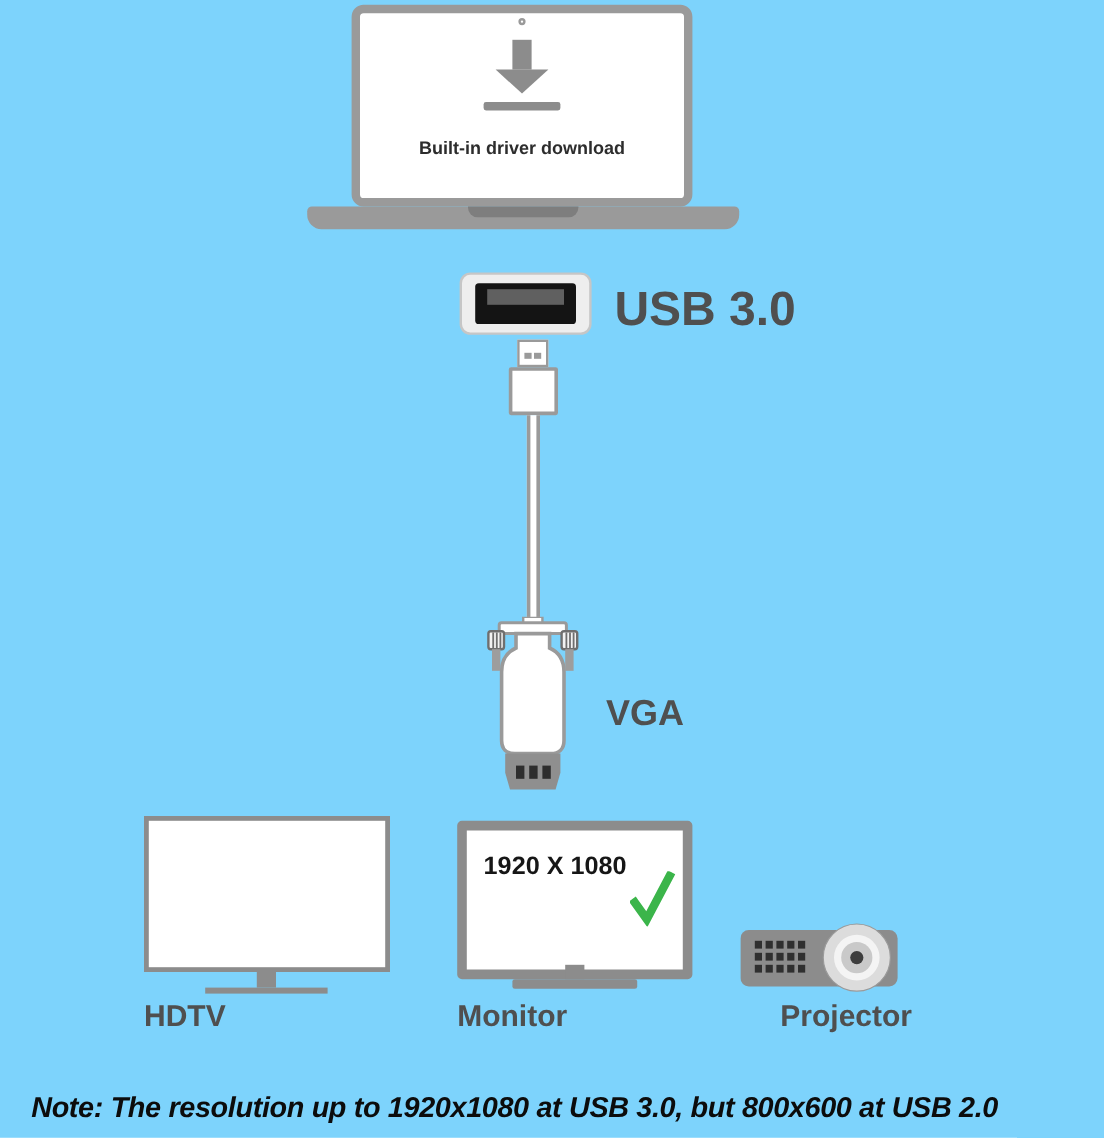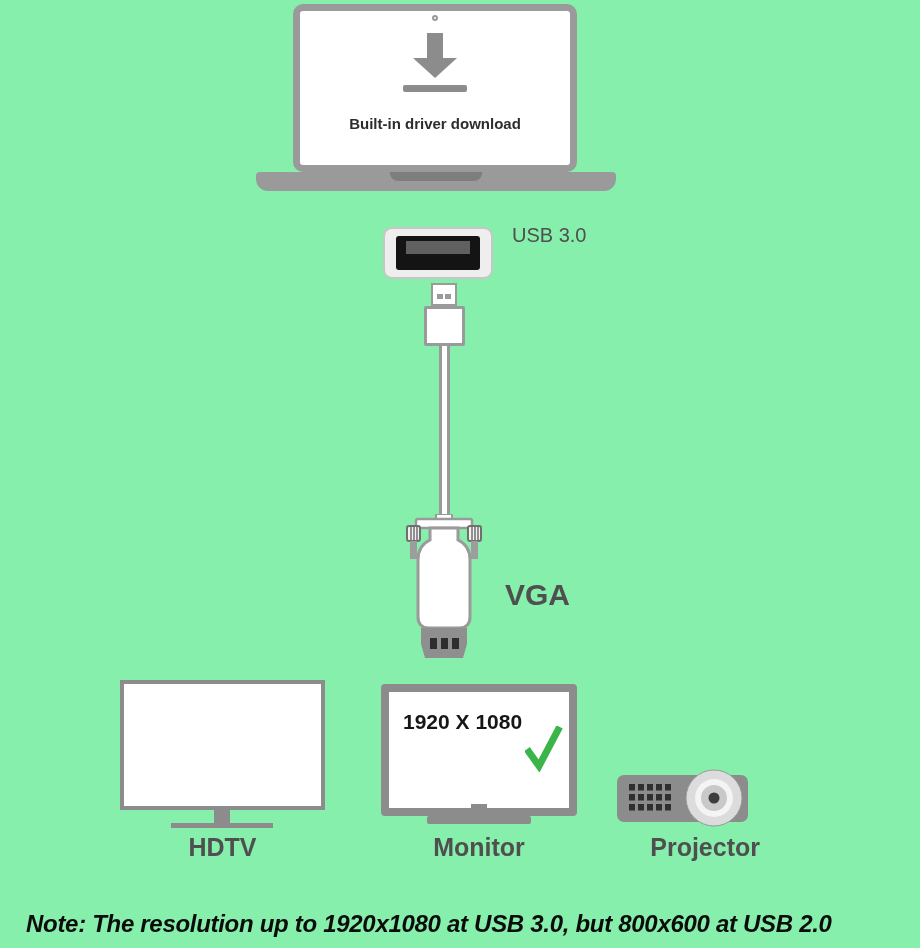--- a/index.html
+++ b/index.html
@@ -1,17 +1,17 @@
 <!DOCTYPE html>
 <html><head>
 <meta charset="utf-8">
 <style>
   * { box-sizing: border-box; margin: 0; padding: 0; }
   body { background: #ffffff; font-family: "Liberation Sans", sans-serif; }
-  #canvas { position: relative; width: 920px; height: 948px; background: #86efac; overflow: hidden; }
+  #canvas { position: relative; width: 920px; height: 948px; background: #7dd3fc; overflow: hidden; }
   .abs { position: absolute; }
 
   
   #laptop-screen { left: 293px; top: 4px; width: 284px; height: 168px;
                    border: 7px solid #9a9a9a; border-radius: 10px; background: #fff; }
   #camera-dot { left: 50%; top: 4px; transform: translateX(-50%); width: 6px; height: 6px;
                 border: 2px solid #9a9a9a; border-radius: 50%; background: #fff; }
   #download-icon { left: 50%; top: 22px; transform: translateX(-50%); }
   #driver-label { left: 0; top: 104px; width: 100%; text-align: center;
                   font-size: 15px; font-weight: bold; color: #2d2d2d; }
@@ -20,53 +20,53 @@
   #laptop-base-notch { left: 50%; top: 0; transform: translateX(-50%); width: 92px; height: 9px;
                        background: #7e7e7e; border-radius: 0 0 8px 8px; }
 
   
   #usb-port { left: 383px; top: 227px; width: 110px; height: 52px;
               background: #eeeeee; border: 2px solid #c6c6c6; border-radius: 9px; }
   #usb-port-opening { left: 50%; top: 7px; transform: translateX(-50%); width: 84px; height: 34px;
                       background: #141414; border-radius: 3px; }
   #usb-port-tongue { left: 50%; top: 5px; transform: translateX(-50%); width: 64px; height: 13px;
                      background: #606060; }
-  #usb-label { left: 512px; top: 224px; font-size: 20px; font-weight: normal; color: #4f4f4f; }
+  #usb-label { left: 512px; top: 236px; font-size: 40px; font-weight: bold; color: #4f4f4f; }
 
   
   #usb-plug-metal { left: 431px; top: 283px; width: 26px; height: 23px;
                     border: 2px solid #9a9a9a; background: #fff; }
   .usb-hole { top: 9px; width: 6px; height: 5px; background: #9a9a9a; }
   #usb-hole-left { left: 4px; } #usb-hole-right { left: 12px; }
   #usb-plug-body { left: 424px; top: 306px; width: 41px; height: 40px;
                    border: 3px solid #9a9a9a; border-radius: 2px; background: #fff; }
   #cable { left: 439px; top: 346px; width: 11px; height: 172px; background: #fff;
            border-left: 3px solid #9a9a9a; border-right: 3px solid #9a9a9a; }
 
   
   #vga-svg { left: 397px; top: 514px; }
   #vga-label { left: 505px; top: 578px; font-size: 30px; font-weight: bold; color: #4f4f4f; }
 
   
   #hdtv-screen { left: 120px; top: 680px; width: 205px; height: 130px;
                  border: 4px solid #8c8c8c; background: #fff; }
   #hdtv-neck { left: 214px; top: 810px; width: 16px; height: 13px; background: #8c8c8c; }
   #hdtv-base { left: 171px; top: 823px; width: 102px; height: 5px; background: #8c8c8c; }
-  #hdtv-label { left: 120px; top: 833px; width: 205px; text-align: center;
+  #hdtv-label { left: 120px; top: 833px; width: 205px; 
                 font-size: 25px; font-weight: bold; color: #4f4f4f; }
 
   
   #monitor-screen { left: 381px; top: 684px; width: 196px; height: 132px;
                     border: 8px solid #8c8c8c; border-radius: 4px; background: #fff; }
   #monitor-res { left: 14px; top: 18px; font-size: 21px; font-weight: bold; color: #161616; }
   #check-svg { left: 136px; top: 34px; }
   #monitor-neck { left: 471px; top: 804px; width: 16px; height: 12px; background: #8c8c8c; }
   #monitor-base { left: 427px; top: 816px; width: 104px; height: 8px;
                   background: #8c8c8c; border-radius: 2px; }
-  #monitor-label { left: 381px; top: 833px; width: 196px; text-align: center;
+  #monitor-label { left: 381px; top: 833px; width: 196px; 
                    font-size: 25px; font-weight: bold; color: #4f4f4f; }
 
   
   #projector-svg { left: 617px; top: 766px; }
   #projector-label { left: 612px; top: 833px; width: 148px; text-align: right;
                      font-size: 25px; font-weight: bold; color: #4f4f4f; }
 
   
   #note { left: 26px; top: 910px; width: 892px; white-space: nowrap;
           font-size: 24px; font-weight: bold; letter-spacing: -0.3px; color: #0c0c0c; font-style: italic; }

